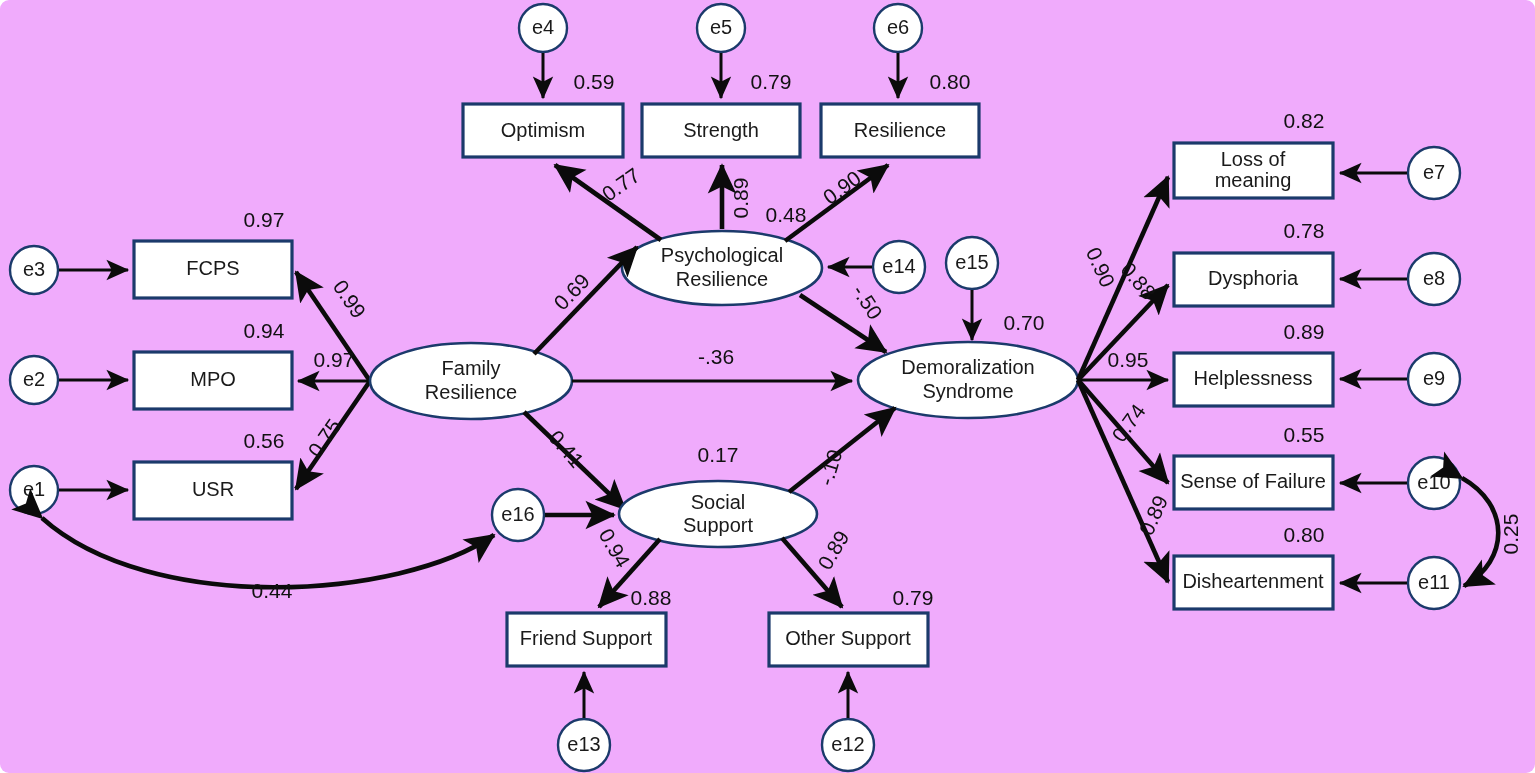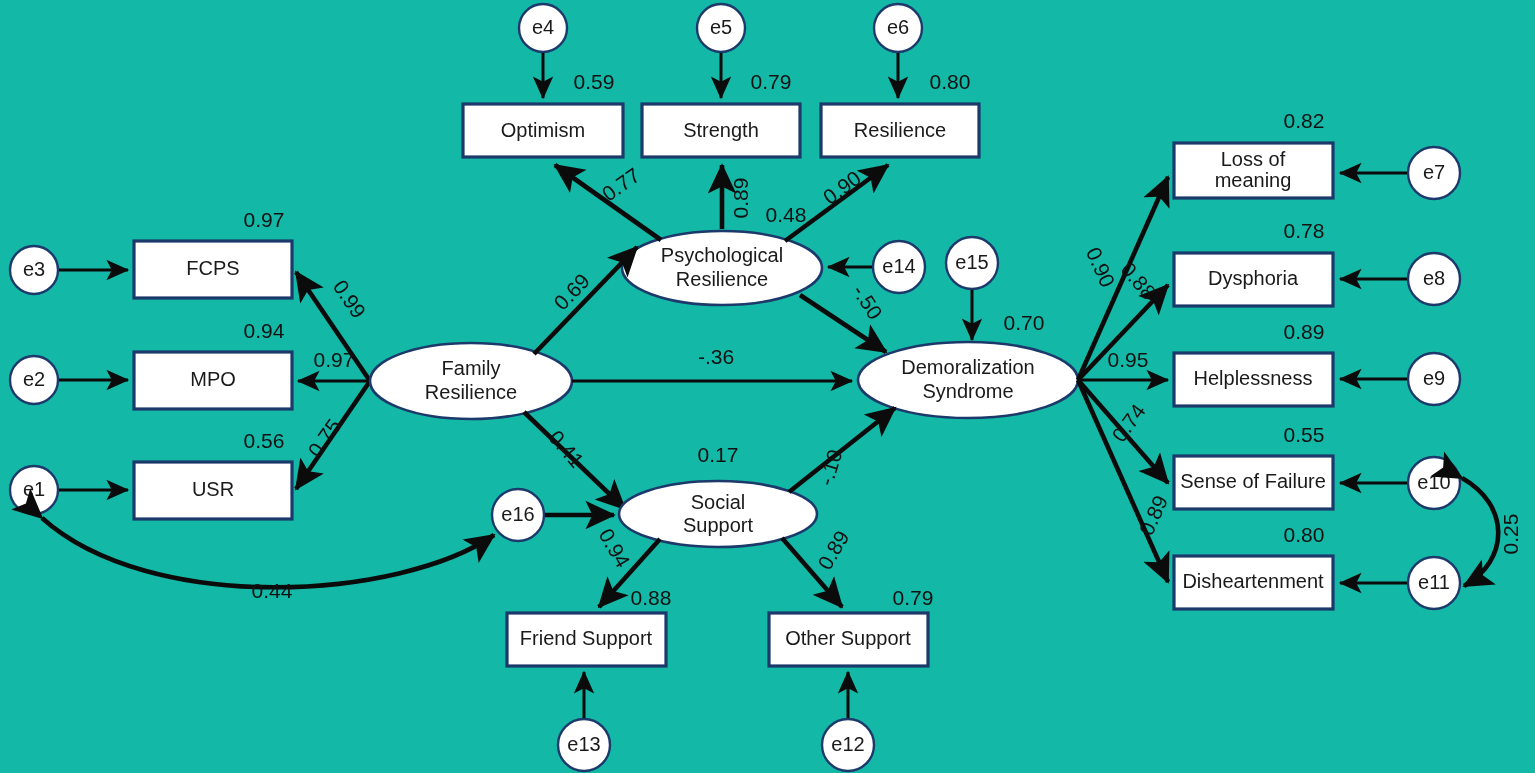--- a/index.html
+++ b/index.html
@@ -1,17 +1,17 @@
 <!DOCTYPE html>
 <html><head>
 <meta charset="utf-8">
 <style>
   html,body{margin:0;padding:0;background:#ffffff;}
   body{font-family:"Liberation Sans",sans-serif;}
-  #stage{position:relative;width:1535px;height:773px;background:#14b8a6;overflow:hidden;}
+  #stage{position:relative;width:1535px;height:773px;background:#f0abfc;overflow:hidden;border-radius:9px;}
   svg{display:block;}
   .nodeLabel{font-family:"Liberation Sans",sans-serif;font-size:20px;fill:#1a1a1a;text-anchor:middle;dominant-baseline:middle;}
   .errLabel{font-family:"Liberation Sans",sans-serif;font-size:20px;fill:#1a1a1a;text-anchor:middle;dominant-baseline:middle;}
   .valLabel{font-family:"Liberation Sans",sans-serif;font-size:21px;fill:#111;text-anchor:middle;dominant-baseline:middle;}
   .boxOuter{fill:#ffffff;stroke:#1b3a6b;stroke-width:3.2;}
   .boxInner{fill:none;stroke:#ffffff;stroke-width:1.6;}
   .ellipseShape{fill:#ffffff;stroke:#1b3a6b;stroke-width:2.6;}
   .errCircle{fill:#ffffff;stroke:#1b3a6b;stroke-width:2.4;}
   .pathThick{stroke:#0b0b0b;stroke-width:4.6;fill:none;}
   .pathThin{stroke:#0b0b0b;stroke-width:3.0;fill:none;}

